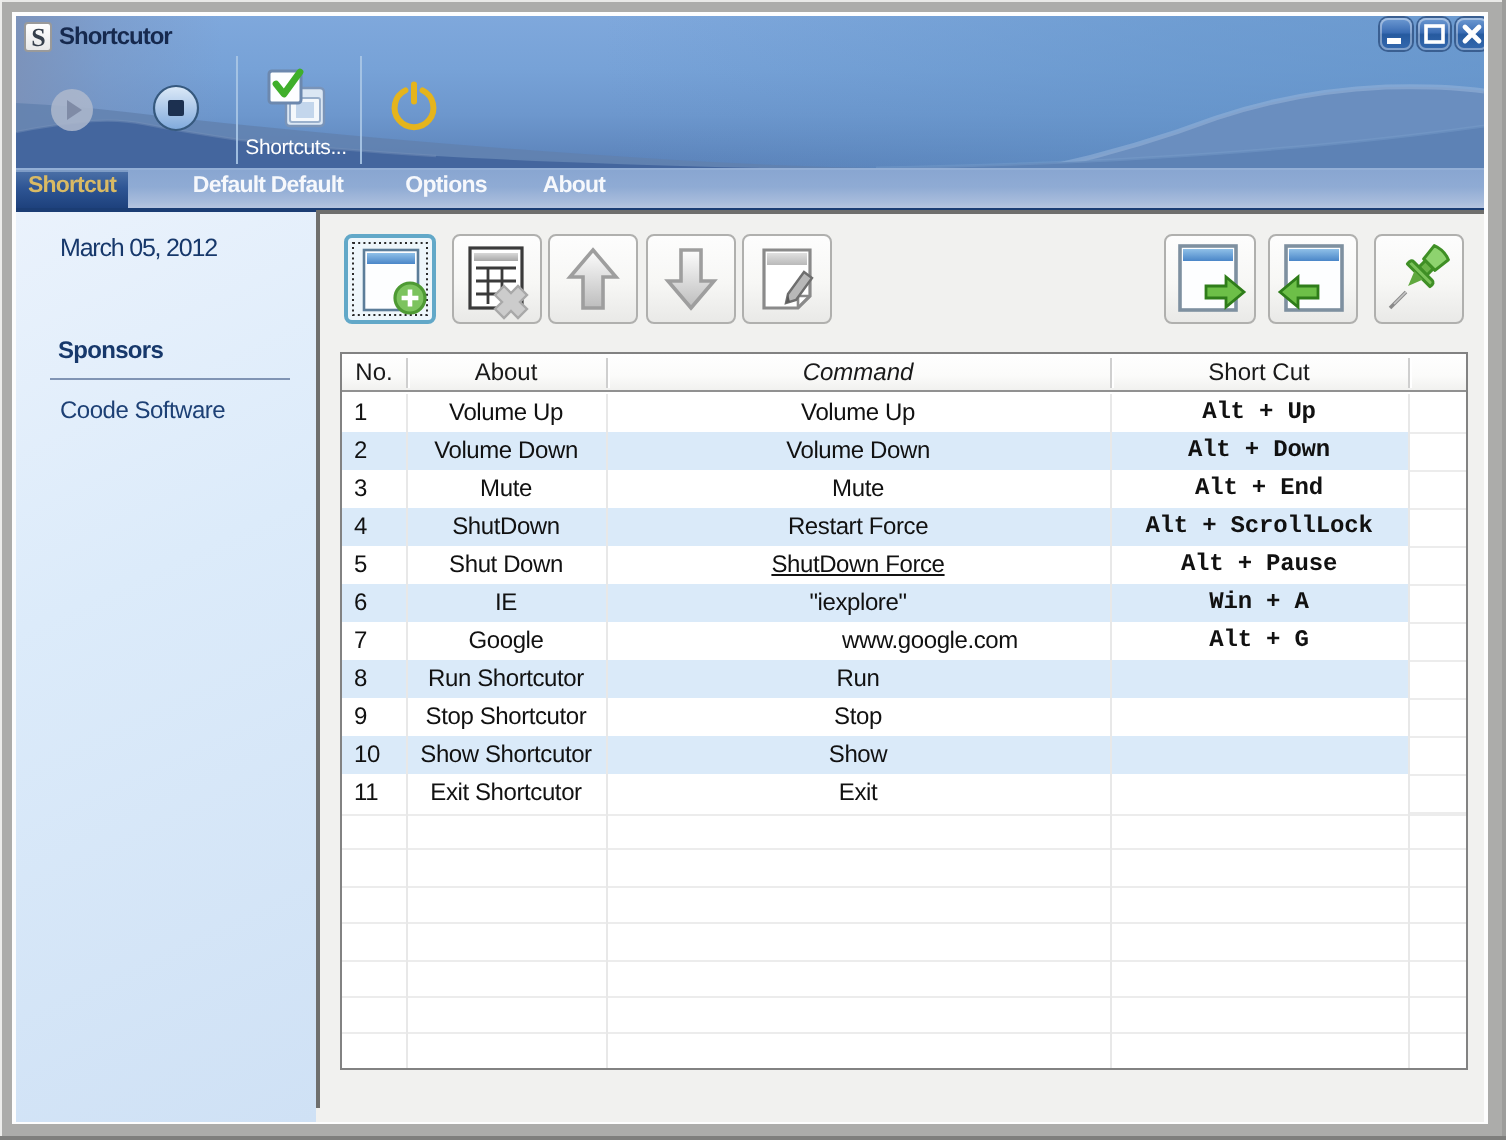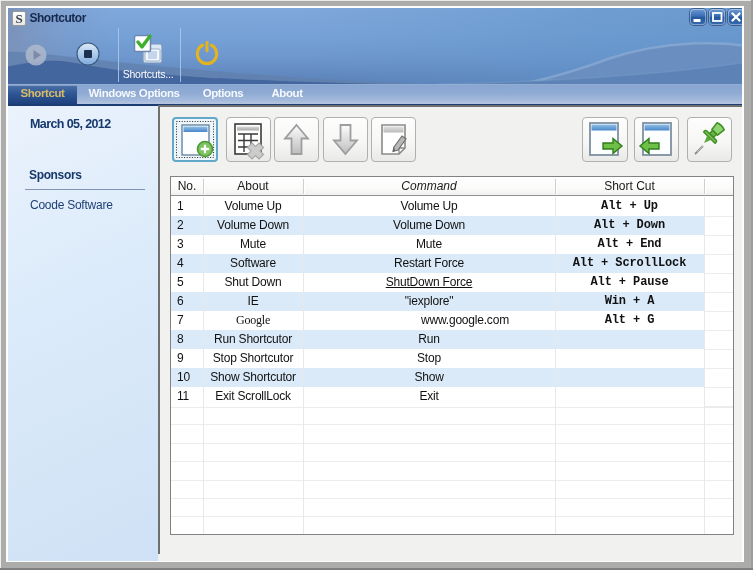--- a/index.html
+++ b/index.html
@@ -26,29 +26,29 @@
     background:linear-gradient(180deg,#6f9bd3 0%,#3b6db4 45%,#265a9f 52%,#3569ae 100%);
     box-shadow:inset 0 0 0 1px rgba(255,255,255,0.38), 0 0 0 1px rgba(18,48,95,0.55); }
   .winbtn svg { position:absolute; left:0; top:0; }
 
   
   .tabstrip { position:absolute; left:0; top:76px; width:734px; height:20px;
     background:linear-gradient(180deg,#89a6d1 0%, #8fabd4 45%, #a8bcdc 85%, #b6c5e0 100%);
     border-top:1px solid #93afd6; }
   .tab { position:absolute; top:0; height:20px; font-size:11.5px; font-weight:bold; color:#f6f8fc;
     text-align:center; line-height:17px; letter-spacing:-0.4px; }
-  .tab.active { left:0; width:69px; color:#d9ba64;
+  .tab.active { left:0; width:56px; color:#d9ba64;
     background:linear-gradient(180deg,#4d72a8 0%, #2e5594 45%, #1c3f7a 100%);
     box-shadow:inset 0 1px 0 #7e9cc6; }
   .navline { position:absolute; left:0; top:95.5px; width:734px; height:2px; background:#1b3d74; }
 
   
   .sidebar { position:absolute; left:0; top:98px; width:150px; height:455px;
     background:linear-gradient(155deg,#eaf2fc 0%, #dcebfa 40%, #cfe1f5 100%); }
-  .sb-date { position:absolute; left:22px; top:11px; font-size:12.5px; font-weight:bold; color:#17386b; letter-spacing:-0.6px;}
+  .sb-date { position:absolute; left:22px; top:11px; font-size:12.5px; font-weight:normal; color:#17386b; letter-spacing:-0.6px;}
   .sb-sponsors { position:absolute; left:21px; top:62px; font-size:12px; font-weight:bold; color:#17386b; letter-spacing:-0.35px;}
   .sb-line { position:absolute; left:17px; top:83px; width:120px; height:1px; background:#8094b4; }
   .sb-coode { position:absolute; left:22px; top:92px; font-size:12px; color:#1d4075; letter-spacing:-0.25px;}
 
   
   .mainpanel { position:absolute; left:150px; top:97px; width:584px; height:449px;
     background:#f1f1ef; border-top:2px solid #6f6f6d; border-left:2px solid #6f6f6d; }
 
   .tbtn { position:absolute; top:10px; height:45px; border:1px solid #b0b0ae; border-radius:4px;
     background:linear-gradient(180deg,#fdfdfd 0%, #f7f7f5 55%, #e9e9e7 100%); }
@@ -147,21 +147,21 @@
       </div>
       <div class="winbtn" style="left:719.5px;">
         <svg width="16" height="16">
           <path d="M4.5,4.5 L11.5,11.5 M11.5,4.5 L4.5,11.5" stroke="#fff" stroke-width="2.4" stroke-linecap="round"></path>
         </svg>
       </div>
     </div>
 
     <div class="tabstrip">
       <div class="tab active">Shortcut</div>
-      <div class="tab" style="left:76px;width:100px;">Windows Options</div>
+      <div class="tab" style="left:76px;width:100px;">Default Default</div>
       <div class="tab" style="left:185px;width:60px;">Options</div>
       <div class="tab" style="left:249px;width:60px;">About</div>
     </div>
     <div class="navline"></div>
 
     <div class="sidebar">
       <div class="sb-date">March 05, 2012</div>
       <div class="sb-sponsors">Sponsors</div>
       <div class="sb-line"></div>
       <div class="sb-coode">Coode Software</div>
@@ -270,39 +270,39 @@
           <div class="cell sc" style="left:384px;width:149px;">Alt + Down</div>
         </div>
           <div class="row" style="top:58px;">
           <div class="cell no" style="left:6px;width:26px;">3</div>
           <div class="cell" style="left:32px;width:100px;">Mute</div>
           <div class="cell" style="left:132px;width:252px;">Mute</div>
           <div class="cell sc" style="left:384px;width:149px;">Alt + End</div>
         </div>
           <div class="row blue" style="top:77px;">
           <div class="cell no" style="left:6px;width:26px;">4</div>
-          <div class="cell" style="left:32px;width:100px;">Software</div>
+          <div class="cell" style="left:32px;width:100px;">ShutDown</div>
           <div class="cell sc" style="left:384px;width:149px;">Alt + ScrollLock</div>
           <div class="cell" style="left:132px;width:252px;">Restart Force</div>
         </div>
           <div class="row" style="top:96px;">
           <div class="cell no" style="left:6px;width:26px;">5</div>
           <div class="cell" style="left:32px;width:100px;">Shut Down</div>
           <div class="cell" style="left:132px;width:252px;text-decoration:underline;">ShutDown Force</div>
           <div class="cell sc" style="left:384px;width:149px;">Alt + Pause</div>
         </div>
           <div class="row blue" style="top:115px;">
           <div class="cell no" style="left:6px;width:26px;">6</div>
           <div class="cell" style="left:32px;width:100px;">IE</div>
           <div class="cell" style="left:132px;width:252px;">"iexplore"</div>
           <div class="cell sc" style="left:384px;width:149px;">Win + A</div>
         </div>
           <div class="row" style="top:134px;">
           <div class="cell no" style="left:6px;width:26px;">7</div>
-          <div class="cell" style="left:32px;width:100px;font-family:Liberation Serif, serif;">Google</div>
+          <div class="cell" style="left:32px;width:100px;">Google</div>
           <div class="cell" style="left:132px;width:252px;margin-left:36px;">www.google.com</div>
           <div class="cell sc" style="left:384px;width:149px;">Alt + G</div>
         </div>
           <div class="row blue" style="top:153px;">
           <div class="cell no" style="left:6px;width:26px;">8</div>
           <div class="cell" style="left:32px;width:100px;">Run Shortcutor</div>
           <div class="cell" style="left:132px;width:252px;">Run</div>
           <div class="cell sc" style="left:384px;width:149px;"></div>
         </div>
           <div class="row" style="top:172px;">
@@ -312,21 +312,21 @@
           <div class="cell sc" style="left:384px;width:149px;"></div>
         </div>
           <div class="row blue" style="top:191px;">
           <div class="cell no" style="left:6px;width:26px;">10</div>
           <div class="cell" style="left:32px;width:100px;">Show Shortcutor</div>
           <div class="cell" style="left:132px;width:252px;">Show</div>
           <div class="cell sc" style="left:384px;width:149px;"></div>
         </div>
           <div class="row" style="top:210px;">
           <div class="cell no" style="left:6px;width:26px;">11</div>
-          <div class="cell" style="left:32px;width:100px;">Exit ScrollLock</div>
+          <div class="cell" style="left:32px;width:100px;">Exit Shortcutor</div>
           <div class="cell" style="left:132px;width:252px;">Exit</div>
           <div class="cell sc" style="left:384px;width:149px;"></div>
         </div>
           <div class="hgrid" style="top:229.5px;"></div>
           <div class="hgrid" style="top:247.4px;"></div>
           <div class="hgrid" style="top:265.8px;"></div>
           <div class="hgrid" style="top:284.2px;"></div>
           <div class="hgrid" style="top:302.6px;"></div>
           <div class="hgrid" style="top:321.0px;"></div>
           <div class="hgrid" style="top:339.4px;"></div>

